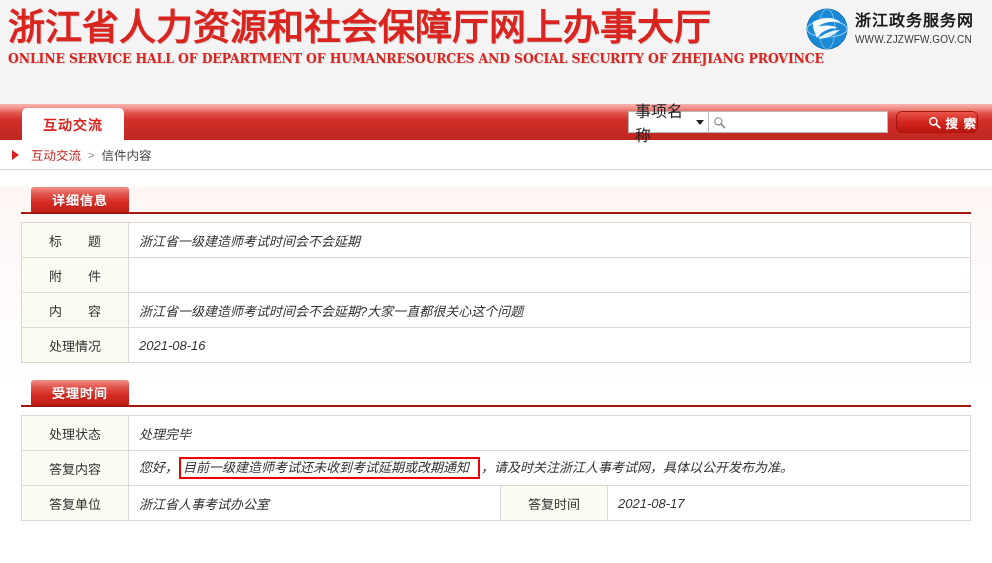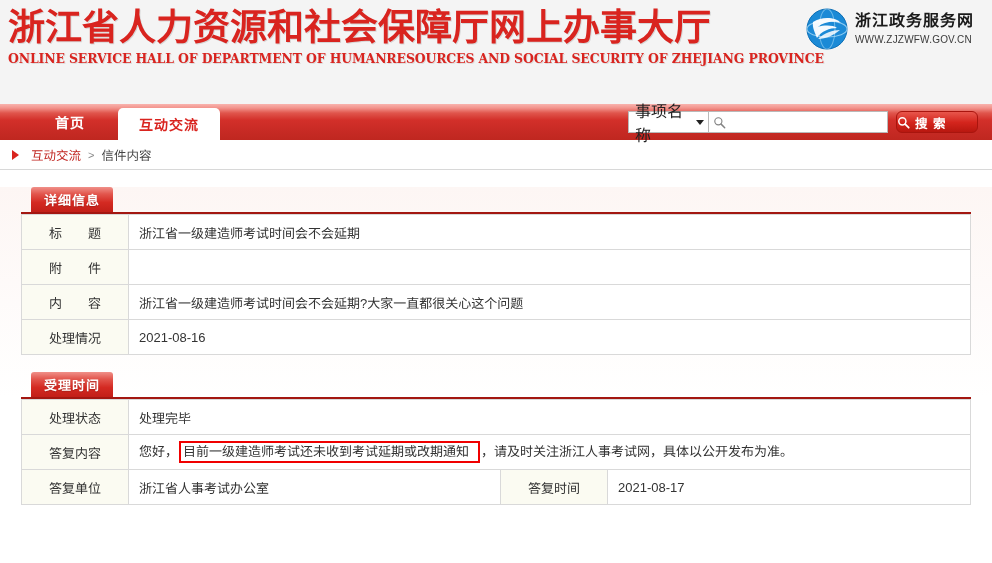--- a/index.html
+++ b/index.html
@@ -219,21 +219,21 @@
     width: 82px;
     margin-left: 8px;
     background: linear-gradient(to bottom, #e8564c 0%, #d4251d 52%, #b8170f 100%);
     border: 1px solid #a9150e;
     border-radius: 6px;
     color: #ffffff;
     font-size: 12.5px;
     font-weight: bold;
     display: flex;
     align-items: center;
-    justify-content: flex-start;
+    justify-content: flex-end;
     cursor: pointer;
     box-sizing: border-box;
     letter-spacing: 1px;
   }
   .search-btn .mag-icon { margin-right: 5px; opacity: 1; }
 
   
   .page-body {
     background: linear-gradient(to bottom, #fdf6f4 0%, #ffffff 55%, #ffffff 100%);
     padding: 0 21px;
@@ -245,40 +245,40 @@
     position: relative;
     height: 25px;
     border-bottom: 2px solid #a31711;
   }
   .panel-tab {
     position: absolute;
     left: 10px;
     bottom: 0;
     height: 25px;
     min-width: 76px;
-    padding: 0 13px;
+    padding: 0 21px;
     background: linear-gradient(to bottom, #f09089 0%, #e2564d 28%, #d42a22 62%, #c21f18 100%);
     border-top-left-radius: 3px;
     border-top-right-radius: 3px;
     color: #ffffff;
     font-size: 13px;
     font-weight: bold;
     display: flex;
     align-items: center;
     justify-content: center;
     box-sizing: border-box;
     letter-spacing: 1px;
     text-shadow: 0 1px 1px rgba(0,0,0,.18);
   }
 
   table.info-table {
     width: 100%;
     border-collapse: collapse;
     table-layout: fixed;
-    margin-top: 0;
+    margin-top: 8px;
   }
   table.info-table td {
     border: 1px solid #d9d9d9;
     height: 35px;
     font-size: 13px;
     color: #333333;
     padding: 0 10px;
     box-sizing: border-box;
     vertical-align: middle;
   }
@@ -288,20 +288,21 @@
     color: #555555;
     text-align: center;
     font-size: 13px;
     letter-spacing: 0px;
     white-space: nowrap;
   }
   td.val {
     background: #ffffff;
     text-align: left;
     padding-left: 14px;
+    font-style: italic;
   }
   td.val-empty { background: #ffffff; }
 
   .highlight-box {
     display: inline-block;
     border: 2px solid #f00000;
     padding: 1px 9px 2px 2px;
     margin: 0 1px;
     line-height: 15px;
   }
@@ -328,23 +329,20 @@
       <path d="M12 31 C18 25, 27 22, 34 22 C28 27, 20 31, 12 31 Z" fill="#ffffff" opacity=".85"></path>
     </svg>
     <div class="gov-logo-text">
       <div class="gov-logo-name">浙江政务服务网</div>
       <div class="gov-logo-url">WWW.ZJZWFW.GOV.CN</div>
     </div>
   </div>
 </div>
 
 <div class="nav-bar">
-  <div class="nav-item">
-    <span>首页</span>
-  </div>
   <div class="nav-item active">
     <span>互动交流</span>
   </div>
 
   <div class="search-wrap">
     <div class="search-select">
       <span>事项名称</span>
       <span class="caret-down"></span>
     </div>
     <div class="search-field">

